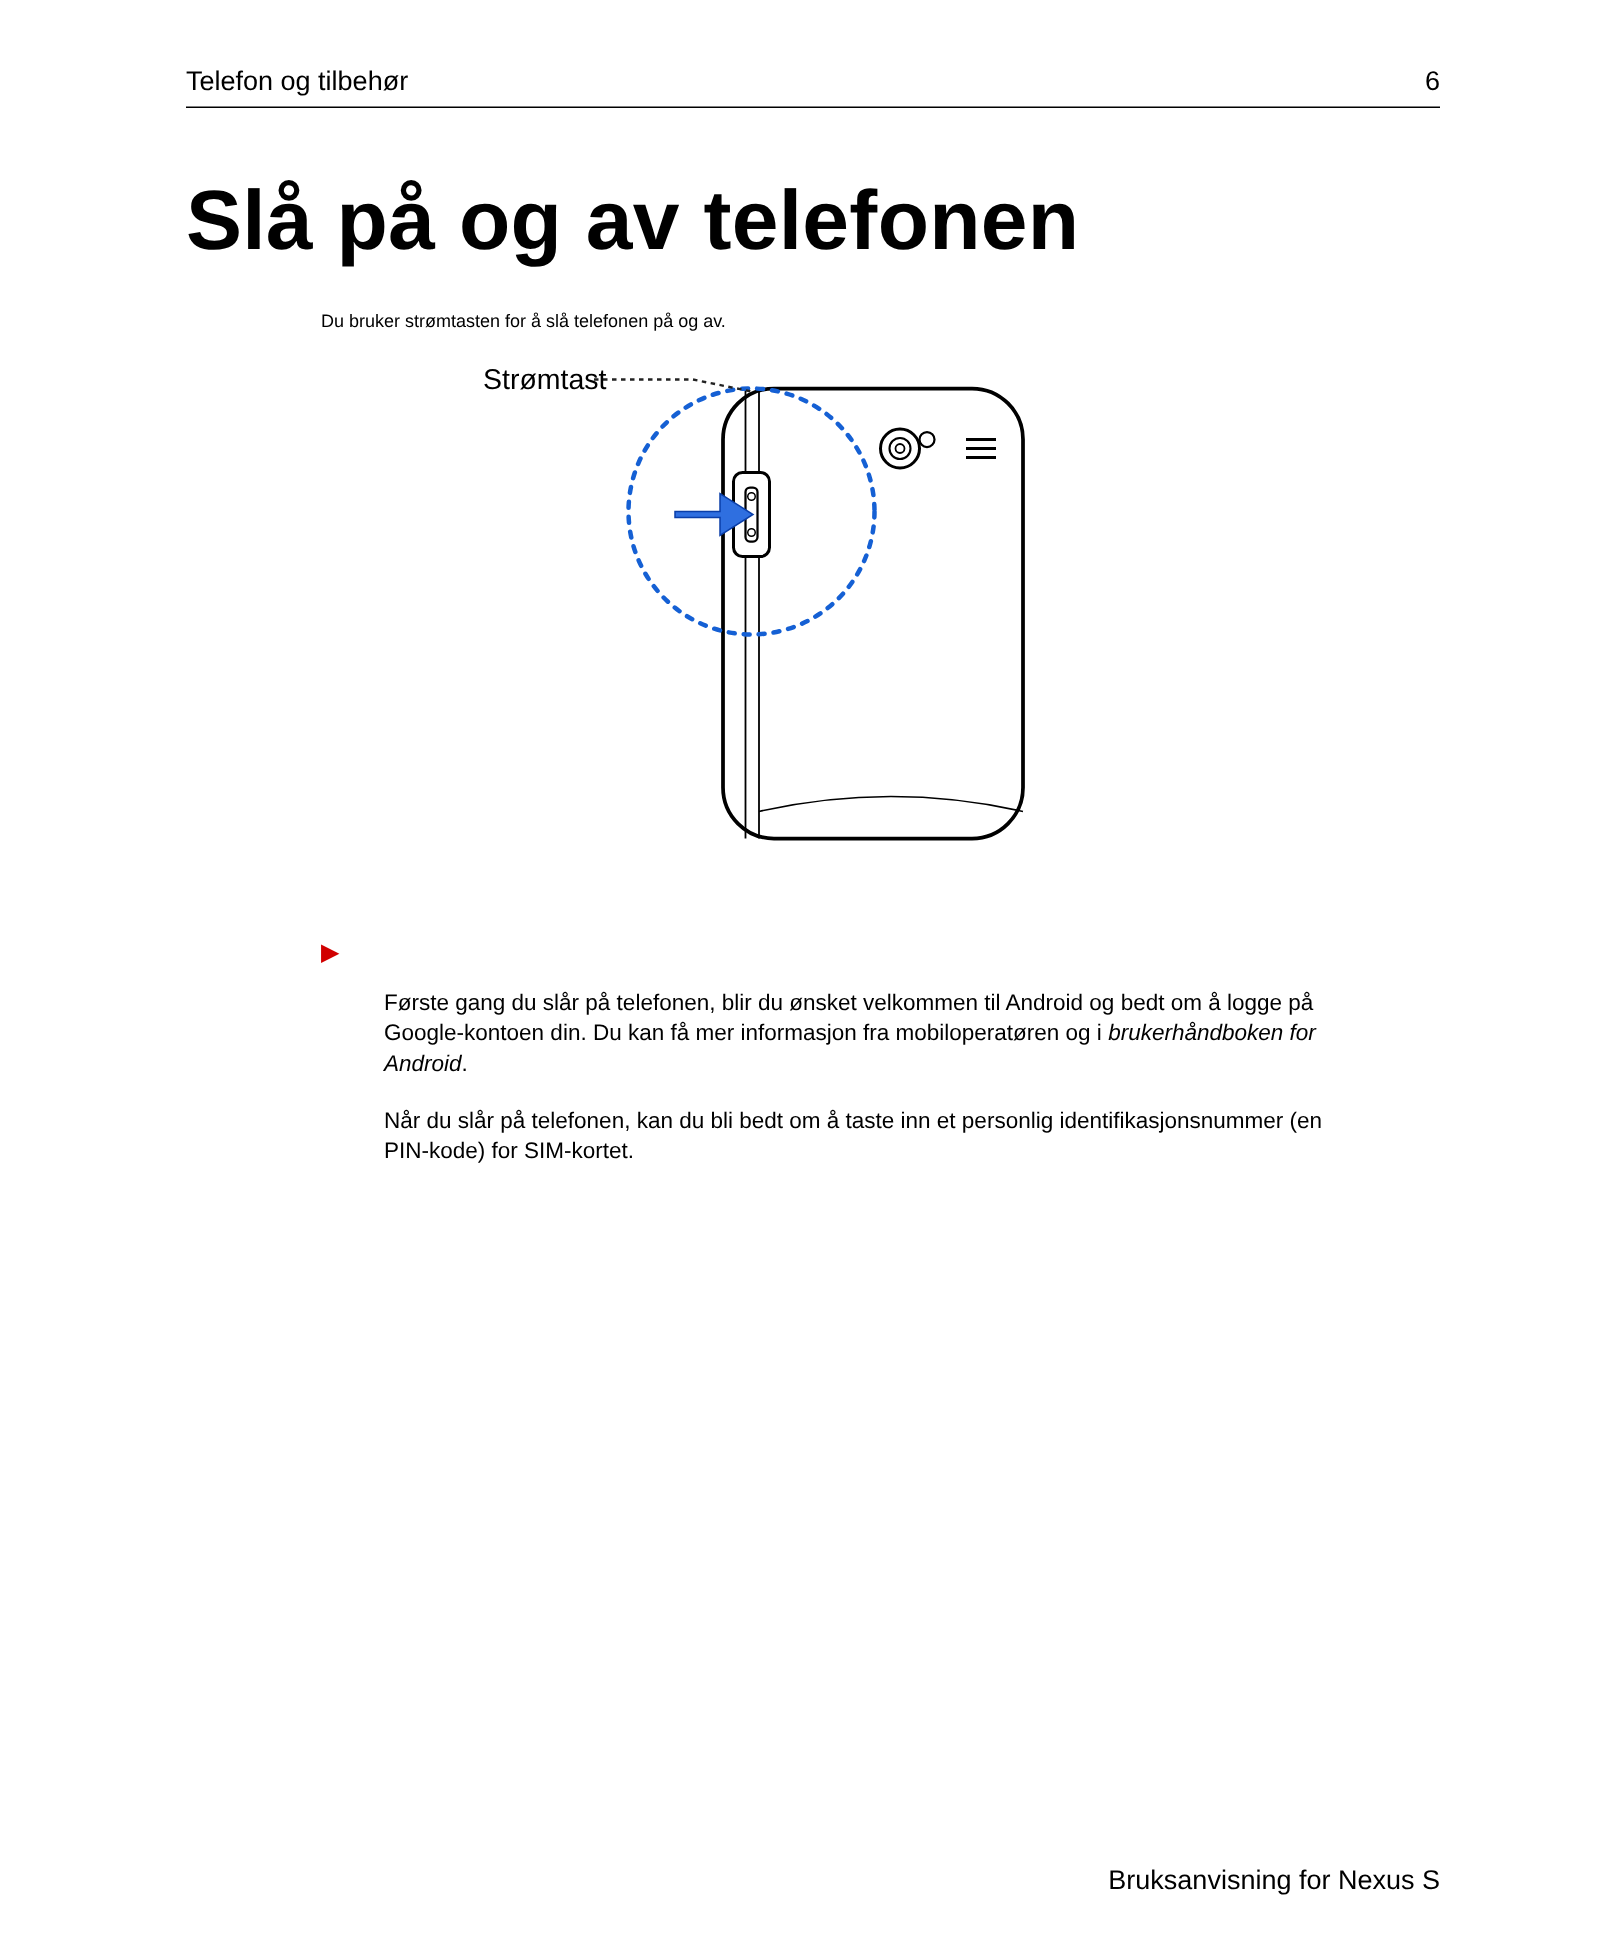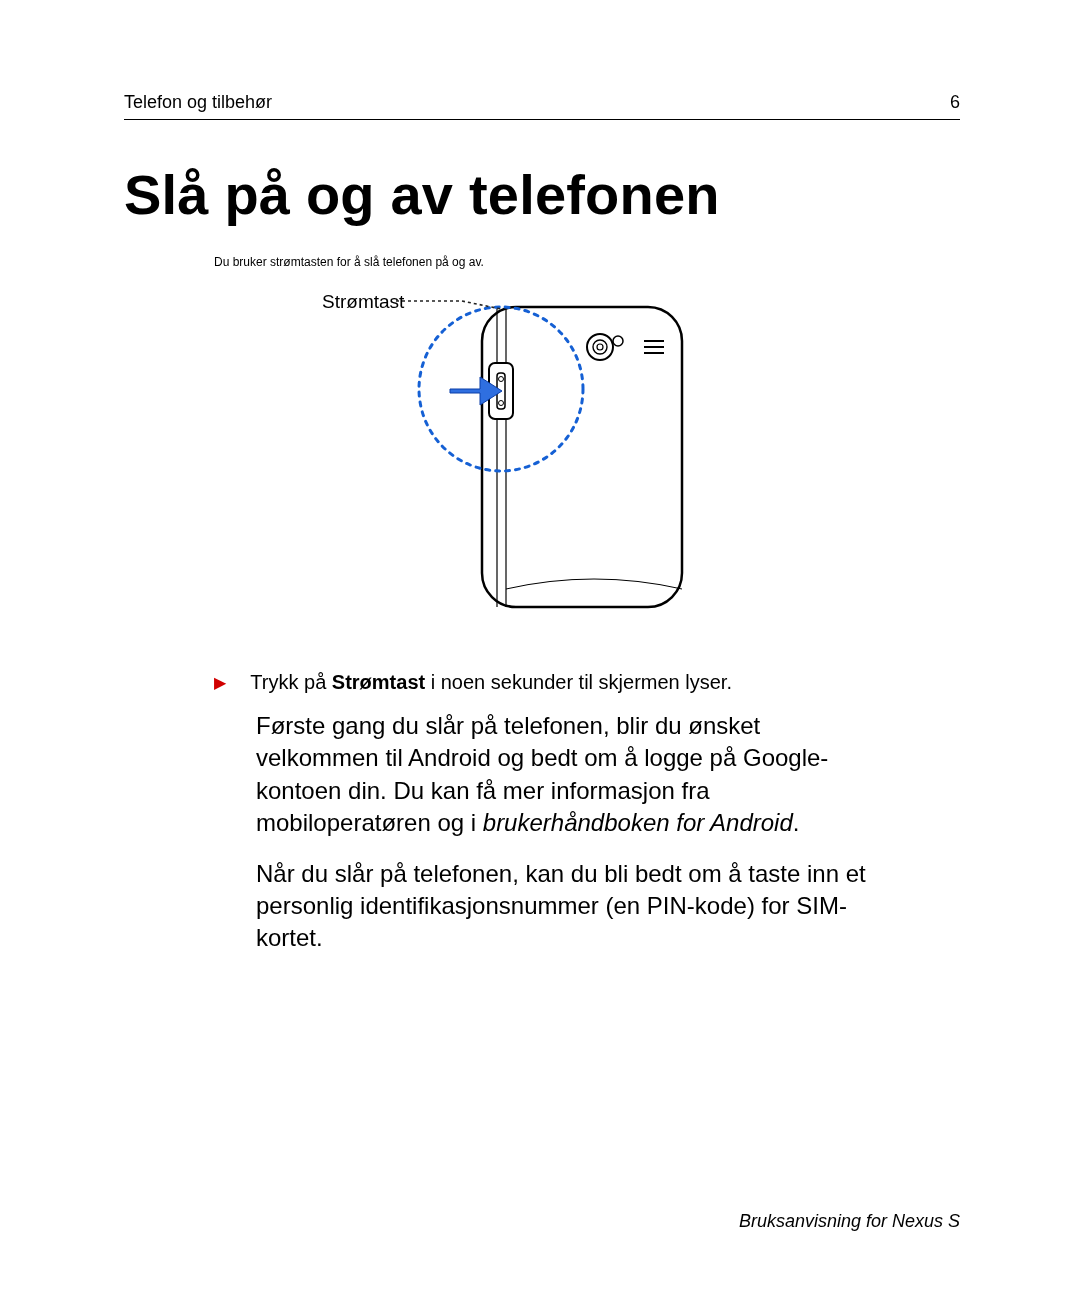--- a/index.html
+++ b/index.html
@@ -9,21 +9,21 @@
     height: 1296px;
     background: #fff;
     font-family: "Myriad Pro", "Segoe UI", Arial, sans-serif;
     color: #000;
   }
   .page {
     position: relative;
     width: 1080px;
     height: 1296px;
     box-sizing: border-box;
-    padding: 92px 120px 48px 124px;
+    padding: 44px 120px 48px 124px;
   }
   .header-row {
     display: flex;
     justify-content: space-between;
     align-items: baseline;
     font-size: 18px;
     color: #000;
   }
   .header-rule {
     border: none;
@@ -70,31 +70,30 @@
     margin-right: 24px;
     margin-top: 4px;
   }
   .bullet-text {
     font-size: 20px;
     line-height: 1.35;
     max-width: 630px;
   }
   .para-block {
     margin-left: 132px;
-    font-size: 24px;
+    font-size: 15px;
     line-height: 1.35;
     max-width: 630px;
     margin-bottom: 18px;
   }
   .footer {
     position: absolute;
-    bottom: 64px;
+    bottom: 32px;
     right: 120px;
     font-size: 18px;
-    font-style: italic;
   }
   .italic { font-style: italic; }
   .bold { font-weight: 700; }
 </style>
 </head>
 <body>
 
 <div class="page">
 
   <div class="header-row">
@@ -138,23 +137,20 @@
         <path d="M158 100 h30 l0 -12 l22 14 l-22 14 l0 -12 h-30 z" fill="#2f6fe0" stroke="#0a3ea8" stroke-width="1"></path>
       </g>
 
       <path d="M104 12 L170 12 L209 20" fill="none" stroke="#222" stroke-width="1.6" stroke-dasharray="3 3"></path>
     </svg>
   </div>
 
 
   <div class="bullet-block">
     <span class="bullet-marker">▶</span>
-    <span class="bullet-text">
-      <span>Trykk på </span><span class="bold">Strømtast</span><span> i noen sekunder til skjermen lyser.</span>
-    </span>
   </div>
 
   <div class="para-block">
     <span>Første gang du slår på telefonen, blir du ønsket velkommen til Android og bedt om å logge på Google-kontoen din. Du kan få mer informasjon fra mobiloperatøren og i </span><span class="italic">brukerhåndboken for Android</span><span>.</span>
   </div>
 
   <div class="para-block">Når du slår på telefonen, kan du bli bedt om å taste inn et personlig identifikasjonsnummer (en PIN-kode) for SIM-kortet.</div>
 
   <div class="footer">Bruksanvisning for Nexus S</div>
 

